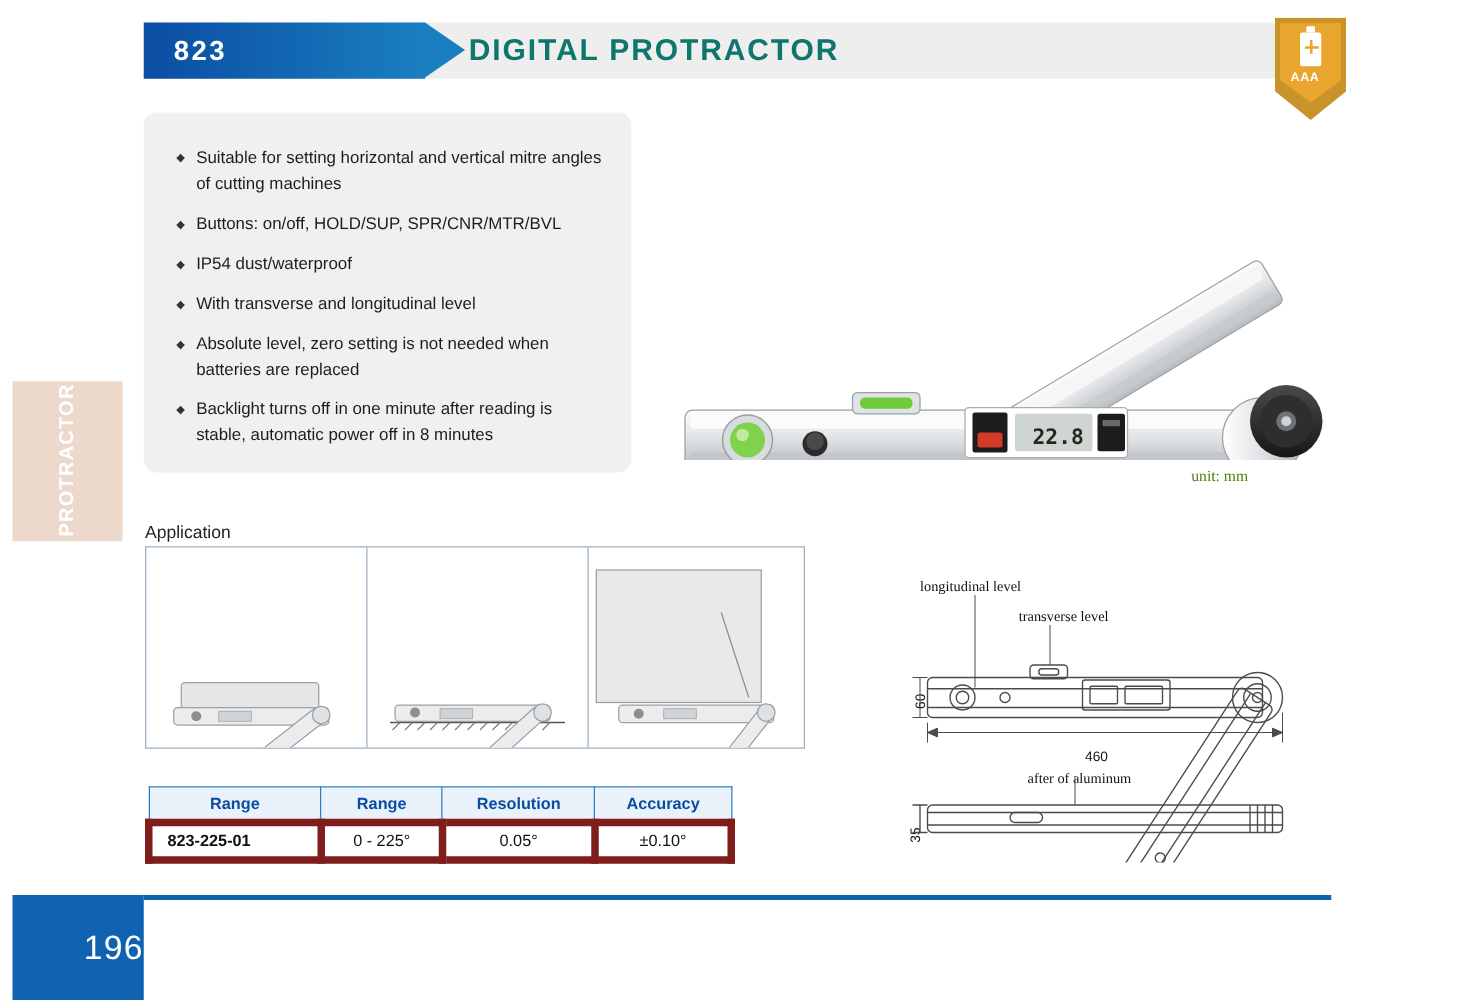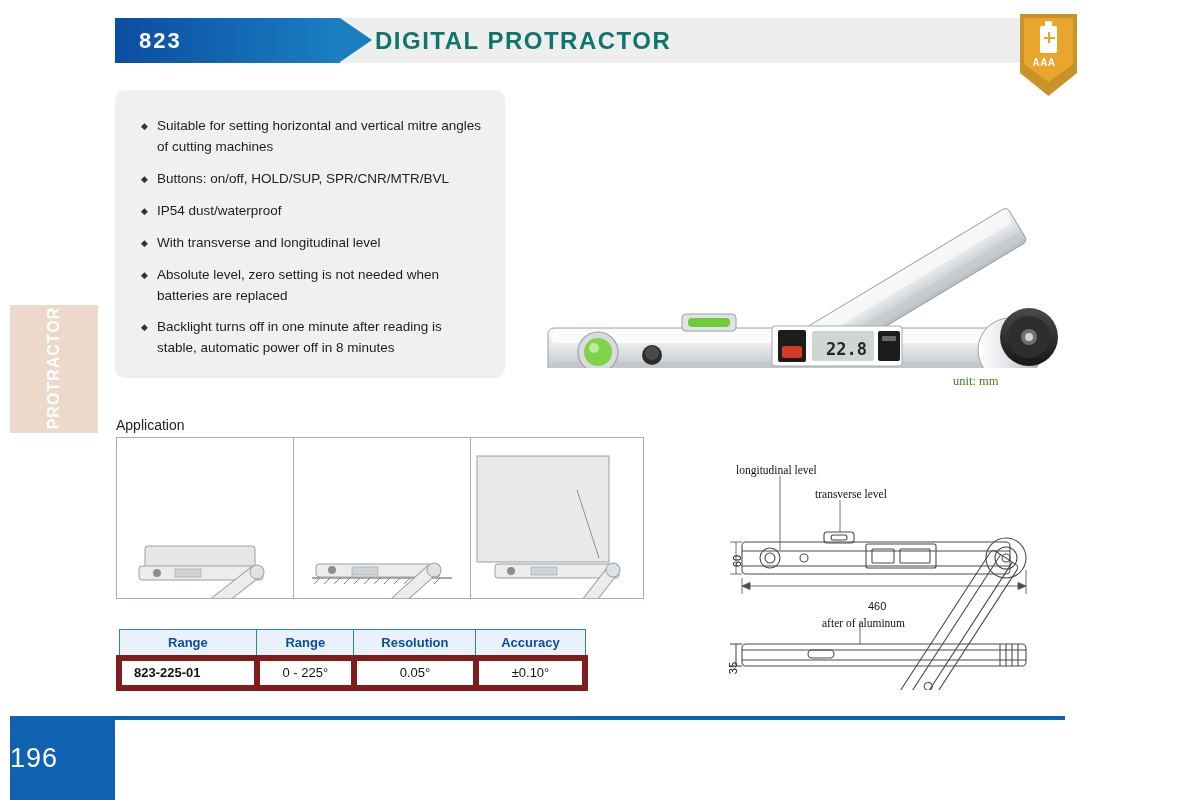--- a/index.html
+++ b/index.html
@@ -257,21 +257,21 @@
     width: 950px; height: 4px;
     background: #0f62b0;
   }
   .page-number-box {
     position: absolute;
     left: 10px; top: 716px;
     width: 105px; height: 84px;
     background: #0f62b0;
     display: flex;
     align-items: center;
-    justify-content: flex-start;
+    justify-content: flex-end;
   }
   .page-number-box span {
     color: #fff;
     font-size: 27px;
     letter-spacing: 1px;
   }
 </style>
 </head>
 <body>
 

